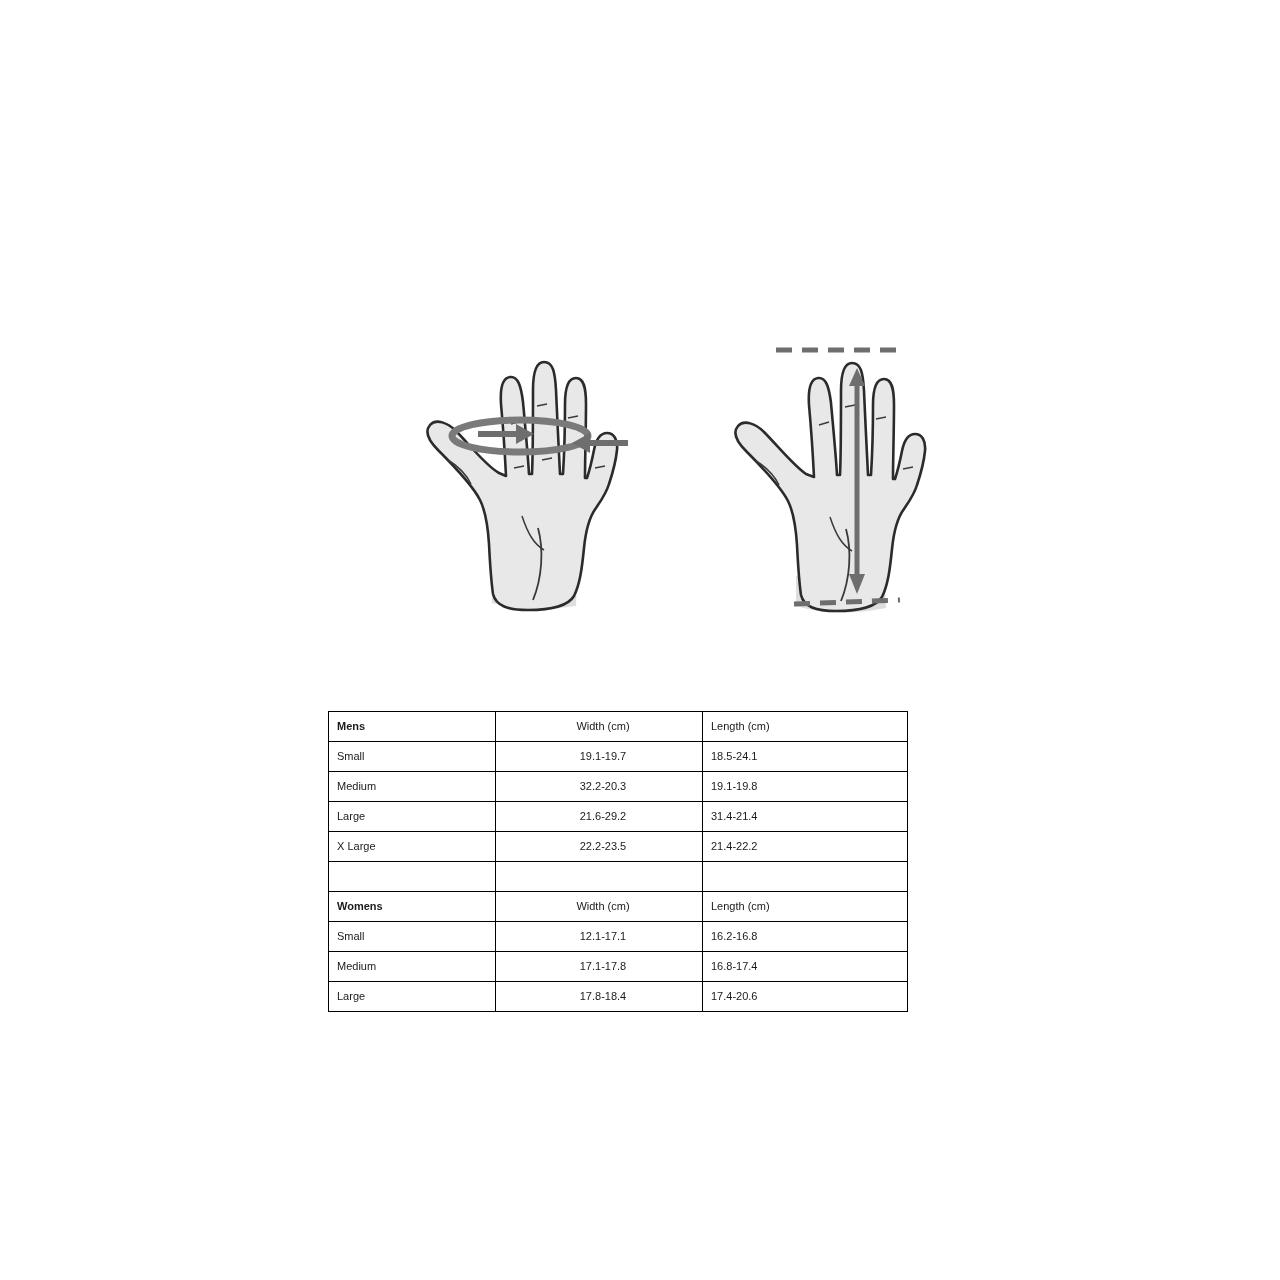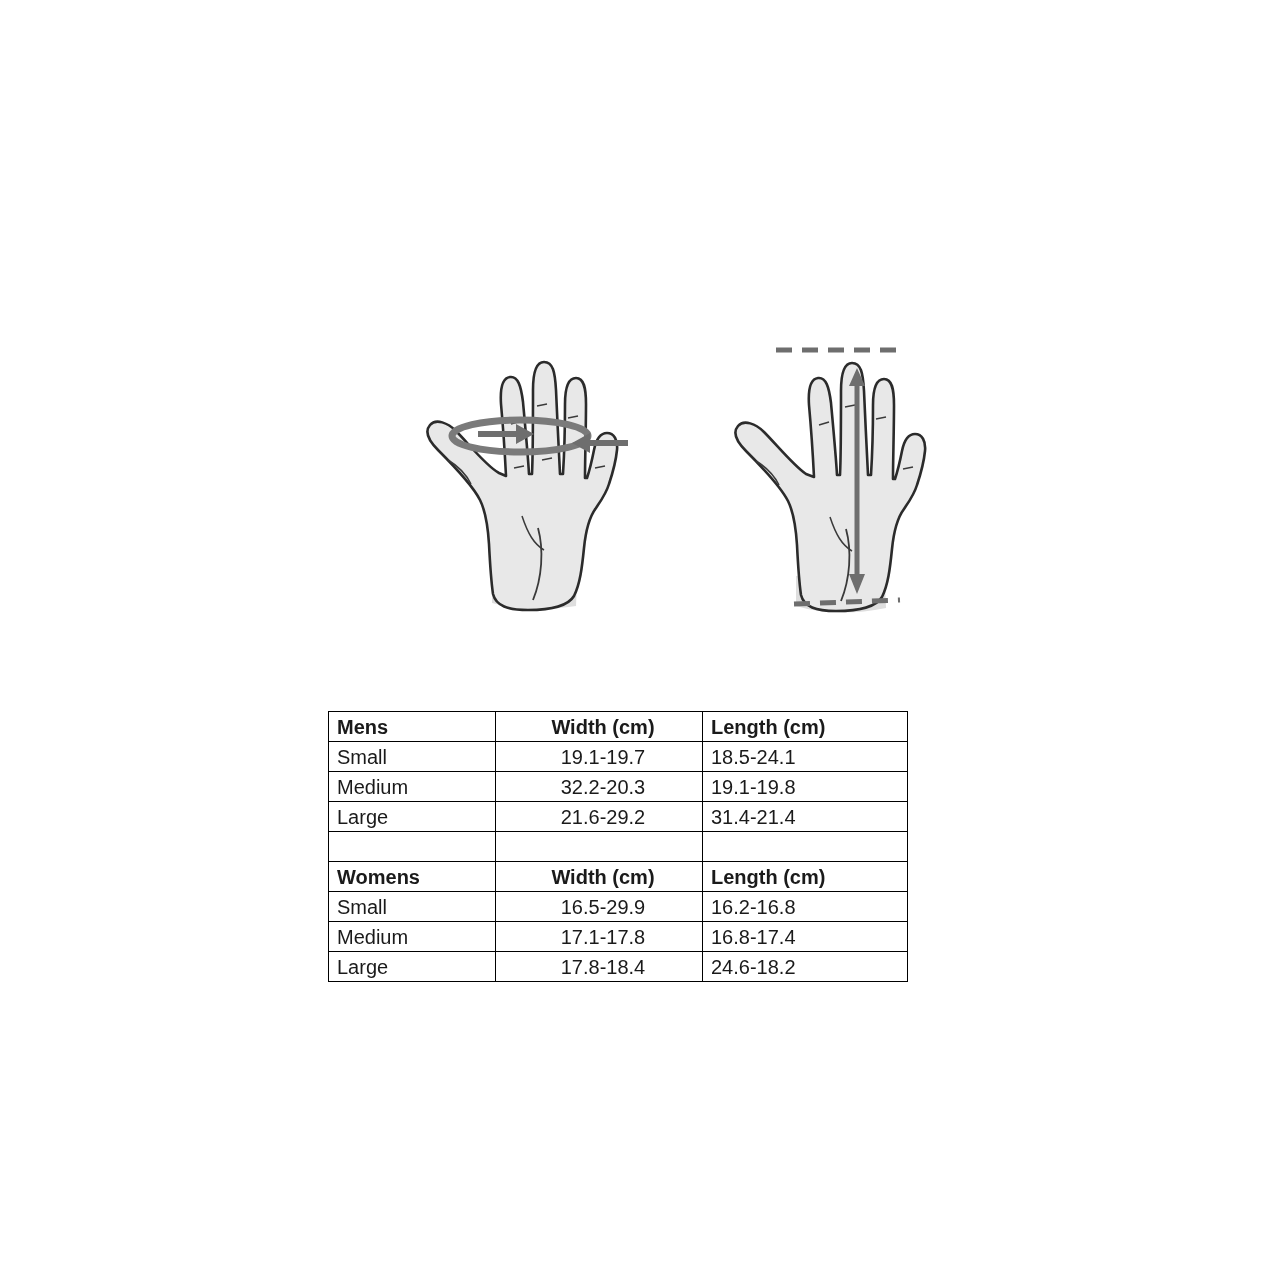--- a/index.html
+++ b/index.html
@@ -35,36 +35,36 @@
   #size-table-wrap {
     position: absolute;
     left: 328px;
     top: 711px;
     width: 552px;
   }
   table.size-table {
     border-collapse: collapse;
     width: 552px;
     table-layout: fixed;
-    font-size: 20px;
+    font-size: 11px;
   }
   table.size-table td {
     border: 1px solid #000000;
     height: 29px;
     padding: 0 0 0 8px;
     vertical-align: middle;
     line-height: 1.1;
     white-space: nowrap;
   }
   td.col-label { width: 158px; text-align: left; }
   td.col-width { width: 198px; text-align: center; padding-left: 0; }
   td.col-length { width: 196px; padding-left: 0; }
   tr.header-row td { font-weight: bold; }
   tr.header-row td.col-width,
-  tr.header-row td.col-length { font-weight: bold; }
+  tr.header-row td.col-length { font-weight: normal; }
   tr.spacer-row td { height: 29px; }
   tr.spacer-row td.col-label { border-bottom: 1px solid #000; }
 </style>
 </head>
 <body>
 
 <div id="diagram-panel">
   <svg id="diagram-svg" viewBox="0 0 652 425" xmlns="http://www.w3.org/2000/svg">
 
     <g>
@@ -191,40 +191,45 @@
       <tr>
         <td class="col-label">Medium</td>
         <td class="col-width">32.2-20.3</td>
         <td class="col-length">19.1-19.8</td>
       </tr>
       <tr>
         <td class="col-label">Large</td>
         <td class="col-width">21.6-29.2</td>
         <td class="col-length">31.4-21.4</td>
       </tr>
+      <tr>
+        <td class="col-label">X Large</td>
+        <td class="col-width">22.2-23.5</td>
+        <td class="col-length">21.4-22.2</td>
+      </tr>
       <tr class="spacer-row">
         <td class="col-label"></td>
         <td class="col-width"></td>
         <td class="col-length"></td>
       </tr>
       <tr class="header-row">
         <td class="col-label">Womens</td>
         <td class="col-width">Width (cm)</td>
         <td class="col-length">Length (cm)</td>
       </tr>
       <tr>
         <td class="col-label">Small</td>
-        <td class="col-width">16.5-29.9</td>
+        <td class="col-width">12.1-17.1</td>
         <td class="col-length">16.2-16.8</td>
       </tr>
       <tr>
         <td class="col-label">Medium</td>
         <td class="col-width">17.1-17.8</td>
         <td class="col-length">16.8-17.4</td>
       </tr>
       <tr>
         <td class="col-label">Large</td>
         <td class="col-width">17.8-18.4</td>
-        <td class="col-length">24.6-18.2</td>
+        <td class="col-length">17.4-20.6</td>
       </tr>
     </tbody>
   </table>
 </div>
 
 </body></html>

